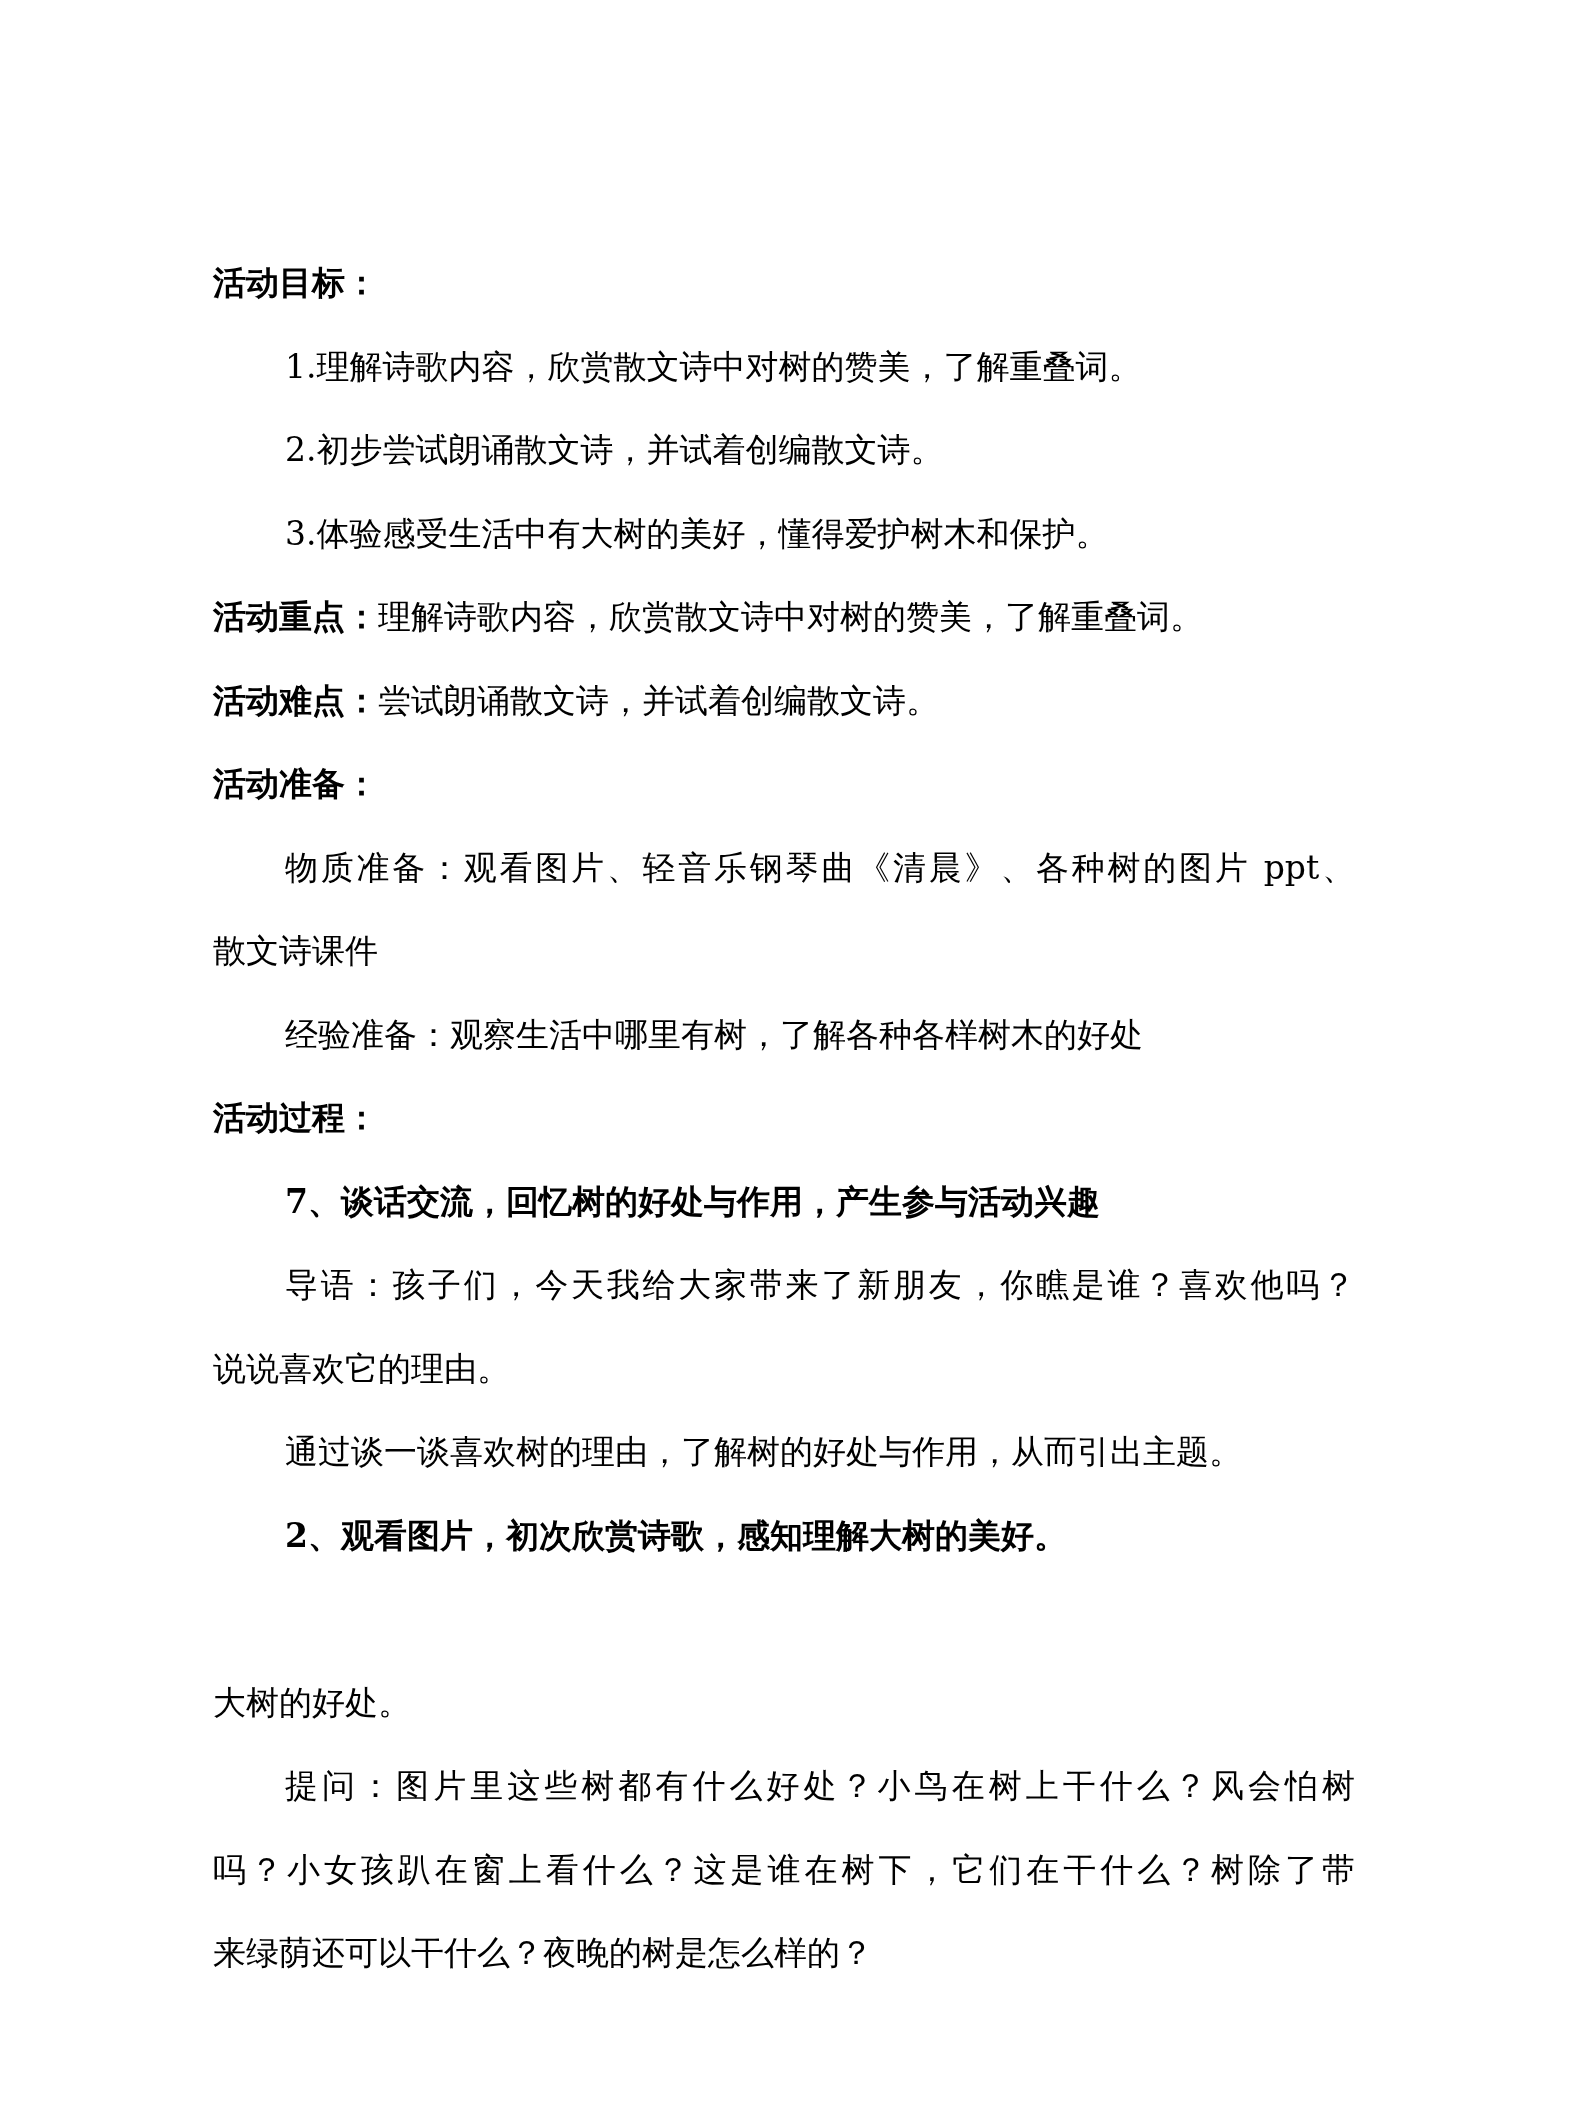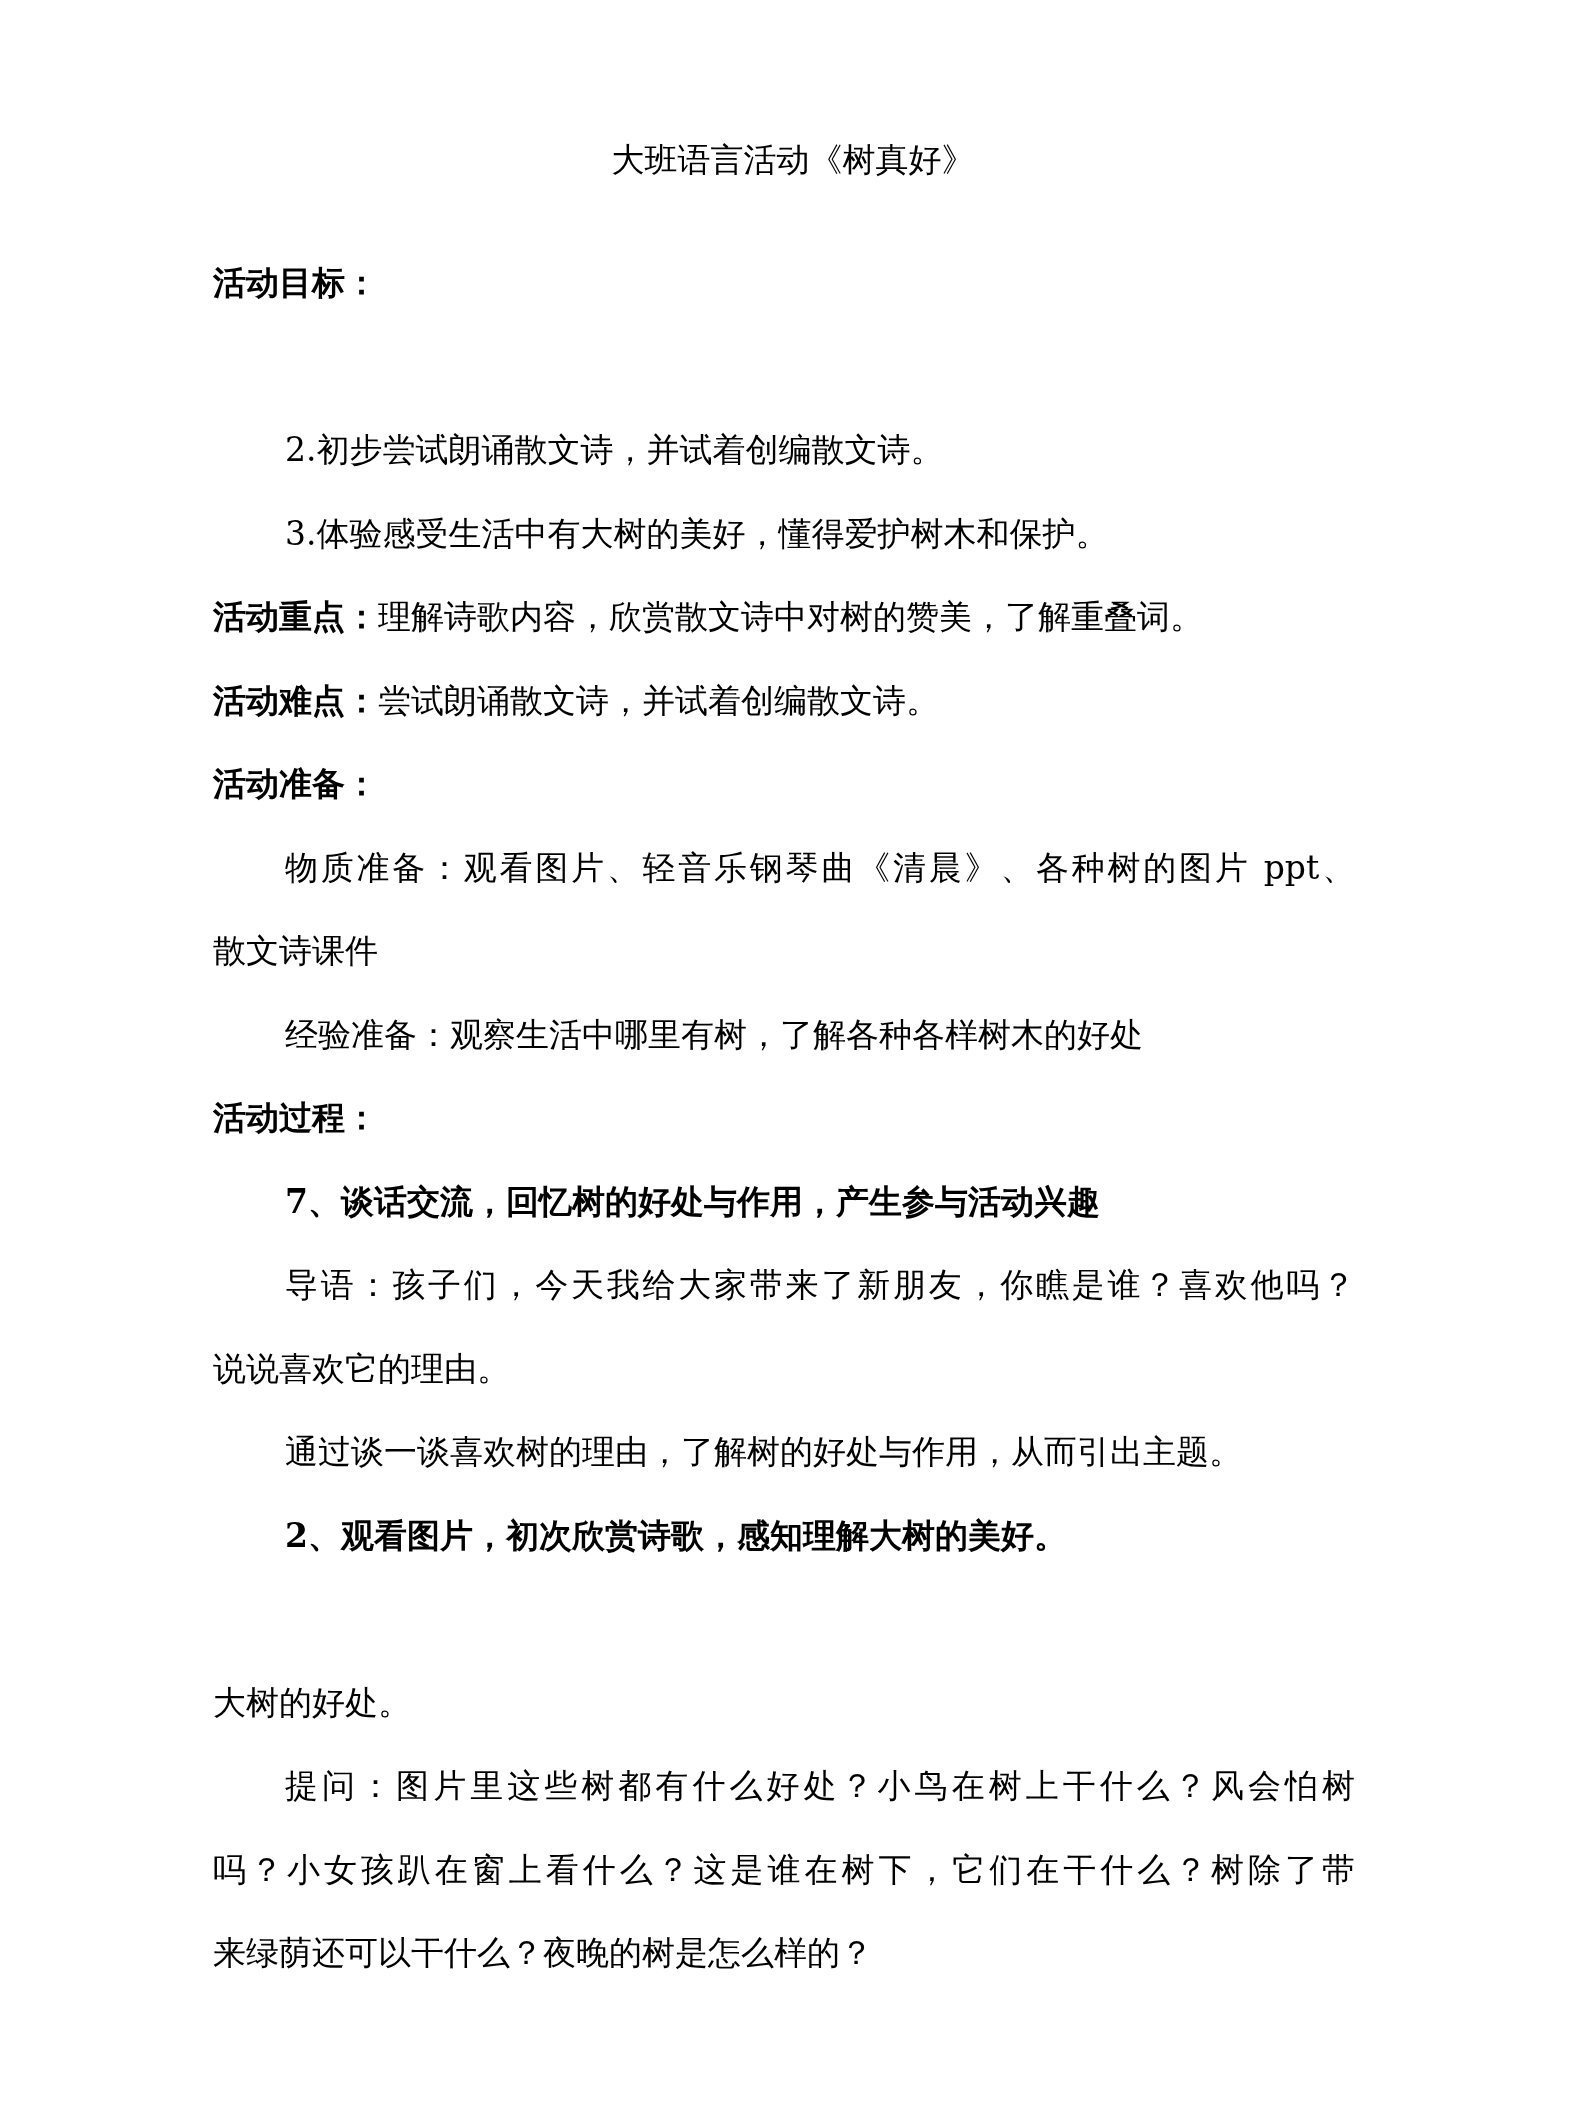--- a/index.html
+++ b/index.html
@@ -12,23 +12,23 @@
           font-size: 33px; line-height: 44px; white-space: nowrap; }
   .line.indent { left: 285px; width: 1070px; }
   .line.just { text-align: justify; text-align-last: justify; }
   .b { font-weight: bold; }
 </style>
 </head>
 <body>
 
 <div class="page">
 
-  <div class="title">大班语言活动《树真好》</div>
 
   <div class="line b" style="top:261px">活动目标：</div>
+  <div class="line indent" style="top:345px">1.理解诗歌内容，欣赏散文诗中对树的赞美，了解重叠词。</div>
   <div class="line indent" style="top:428px">2.初步尝试朗诵散文诗，并试着创编散文诗。</div>
   <div class="line indent" style="top:512px">3.体验感受生活中有大树的美好，懂得爱护树木和保护。</div>
 
   <div class="line" style="top:595px">
     <span class="b">活动重点：</span><span>理解诗歌内容，欣赏散文诗中对树的赞美，了解重叠词。</span>
   </div>
 
   <div class="line" style="top:679px">
     <span class="b">活动难点：</span><span>尝试朗诵散文诗，并试着创编散文诗。</span>
   </div>

